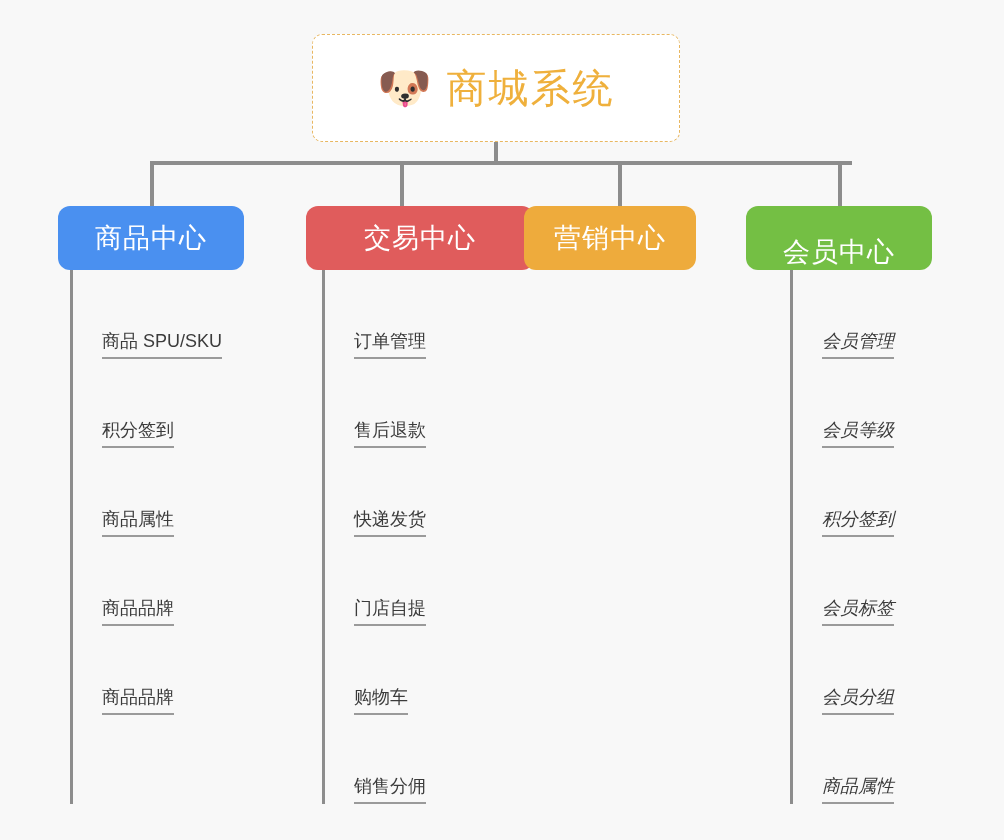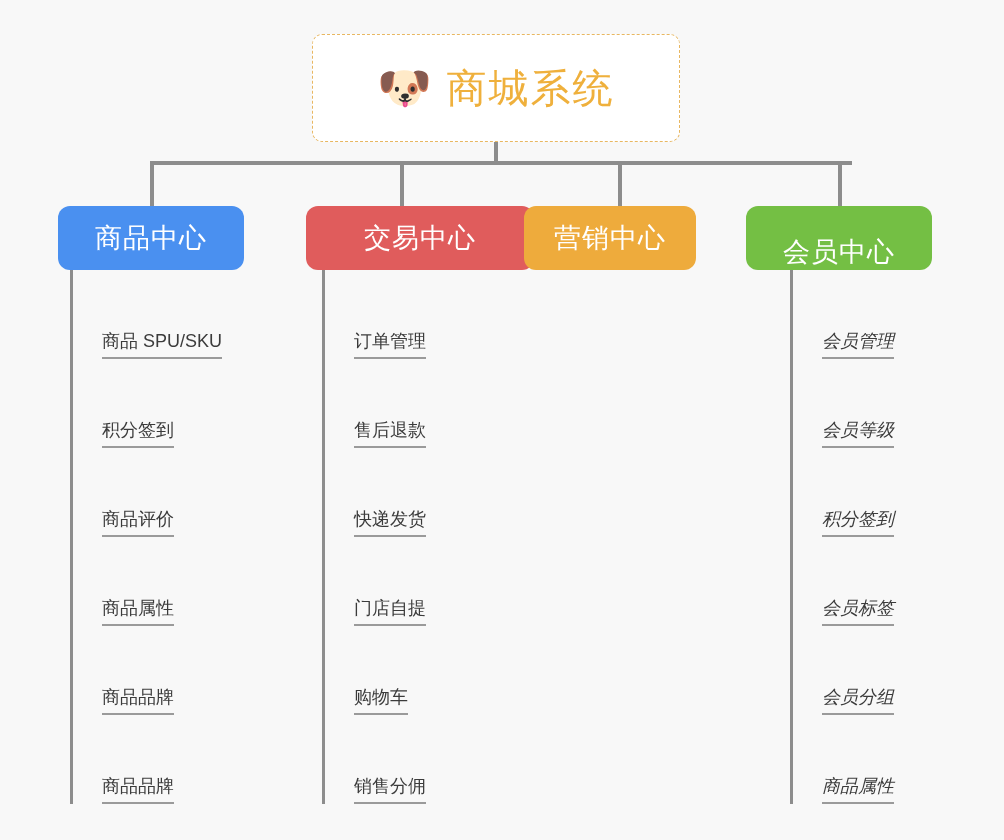--- a/index.html
+++ b/index.html
@@ -148,23 +148,20 @@
 
   <div class="leaf-column col-0">
     <div class="col-rail" style="background: rgb(141, 141, 141); height: 534px;"></div>
     <div class="leaf-item">
         <span class="leaf-text">商品 SPU/SKU</span>
       </div>
     <div class="leaf-item">
         <span class="leaf-text">积分签到</span>
       </div>
     <div class="leaf-item">
-        <span class="leaf-text">商品评价</span>
-      </div>
-    <div class="leaf-item">
         <span class="leaf-text">商品属性</span>
       </div>
     <div class="leaf-item">
         <span class="leaf-text">商品品牌</span>
       </div>
     <div class="leaf-item">
         <span class="leaf-text">商品品牌</span>
       </div>
   </div>
 

